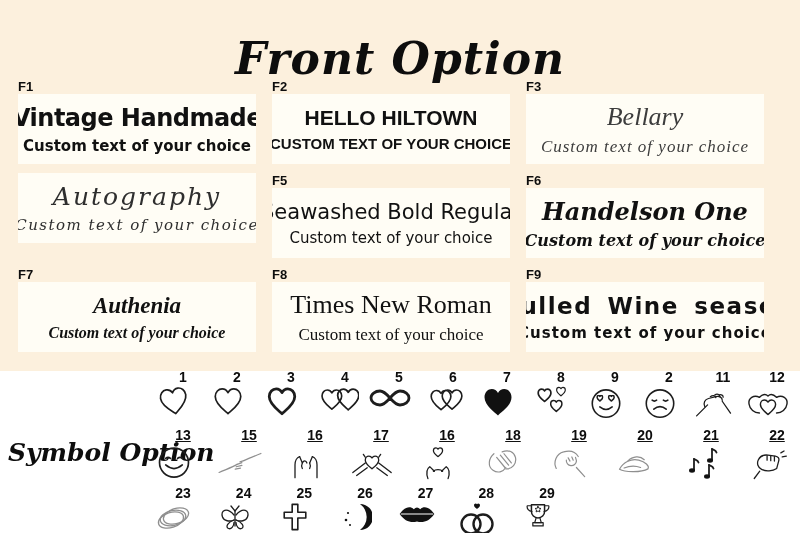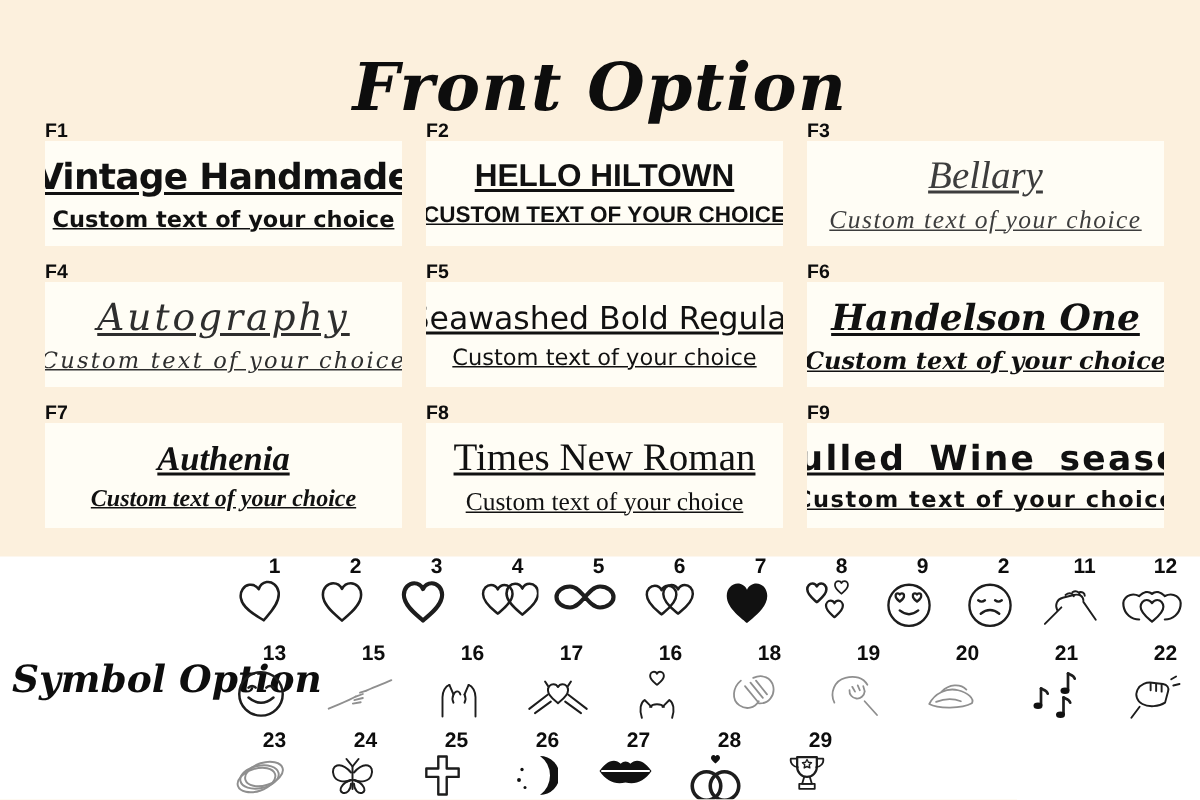--- a/index.html
+++ b/index.html
@@ -2,26 +2,26 @@
 <html><head>
 <meta charset="utf-8">
 <style>
   html,body{margin:0;padding:0;}
   .page{position:relative;width:800px;height:533px;background:#ffffff;overflow:hidden;
         font-family:"Liberation Sans",sans-serif;color:#111;}
   .cream{position:absolute;top:0;left:0;width:800px;height:371px;background:#fcf0dd;}
   .title{position:absolute;top:4px;left:0;width:100%;text-align:center;
          font:italic 800 44px "DejaVu Serif",serif;letter-spacing:1px;color:#0d0d0d;}
   
-  .grid{position:absolute;top:79px;left:30px;width:746px;display:grid;
+  .grid{position:absolute;top:79px;left:18px;width:746px;display:grid;
         grid-template-columns:238px 238px 238px;column-gap:16px;row-gap:9px;}
   .flabel{font:800 13px "Liberation Sans",sans-serif;height:15px;line-height:15px;color:#0d0d0d;}
   .card{height:70px;background:#fffdf5;display:flex;flex-direction:column;align-items:center;
         justify-content:center;gap:5px;text-align:center;overflow:hidden;}
-  .fname,.fsample{white-space:nowrap;line-height:1.1;text-decoration:underline;}
+  .fname,.fsample{white-space:nowrap;line-height:1.1;}
   .f1 .fname{font:700 24px "DejaVu Sans",sans-serif;letter-spacing:-0.5px;}
   .f1 .fsample{font:700 15px "DejaVu Sans",sans-serif;}
   .f2 .fname{font:700 21px "Liberation Sans",sans-serif;}
   .f2 .fsample{font:700 15px "Liberation Sans",sans-serif;}
   .f3 .fname{font:italic 400 26px "Liberation Serif",serif;color:#3d3d3d;}
   .f3 .fsample{font:italic 400 17px "Liberation Serif",serif;color:#3d3d3d;letter-spacing:1px;}
   .f4 .fname{font:italic 400 25px "DejaVu Serif",serif;letter-spacing:2px;color:#2e2e2e;}
   .f4 .fsample{font:italic 400 15px "DejaVu Serif",serif;letter-spacing:1.5px;color:#2e2e2e;}
   .f5 .fname{font:400 21px "DejaVu Sans",sans-serif;}
   .f5 .fsample{font:400 15px "DejaVu Sans",sans-serif;}
@@ -30,21 +30,21 @@
   .f7 .fname{font:italic 700 23px "Liberation Serif",serif;}
   .f7 .fsample{font:italic 700 16px "Liberation Serif",serif;}
   .f8 .fname{font:400 26px "Liberation Serif",serif;}
   .f8 .fsample{font:400 17px "Liberation Serif",serif;}
   .f9 .fname{font:700 23px "DejaVu Sans",sans-serif;letter-spacing:1.5px;word-spacing:6px;}
   .f9 .fsample{font:700 15px "DejaVu Sans",sans-serif;letter-spacing:1px;}
   
   .symlabel{position:absolute;left:8px;top:438px;font:italic 800 25px "DejaVu Serif",serif;color:#0d0d0d;}
   .symrow{position:absolute;display:flex;justify-content:space-between;}
   .r1{top:370px;left:148px;width:646px;}
-  .r2{top:428px;left:148px;width:646px;}
+  .r2{top:428px;left:148px;width:646px;text-decoration:underline;}
   .r3{top:486px;left:148px;width:416px;}
   .sym{display:flex;flex-direction:column;align-items:center;width:52px;}
   .num{font:800 14px "Liberation Sans",sans-serif;line-height:1;transform:translateX(9px);color:#0d0d0d;}
   .ic{display:flex;align-items:center;justify-content:center;margin-top:1px;}
   .ic svg{fill:none;stroke:#1d1d1d;stroke-width:1.6;stroke-linecap:round;stroke-linejoin:round;}
   .ic svg .solid{fill:#111;stroke:none;}
   .ic svg.thin{stroke:#8f8f8f;stroke-width:1.3;}
   .ic svg.bold{stroke-width:2.6;}
   .hidden-defs{position:absolute;width:0;height:0;overflow:hidden;}
 </style>
@@ -82,21 +82,20 @@
 
     <div>
       <div class="flabel">F3</div>
       <div class="card f3">
         <div class="fname">Bellary</div>
         <div class="fsample">Custom text of your choice</div>
       </div>
     </div>
 
     <div>
-      <div class="flabel">F4</div>
       <div class="card f4">
         <div class="fname">Autography</div>
         <div class="fsample">Custom text of your choice</div>
       </div>
     </div>
 
     <div>
       <div class="flabel">F5</div>
       <div class="card f5">
         <div class="fname">Seawashed Bold Regular</div>

